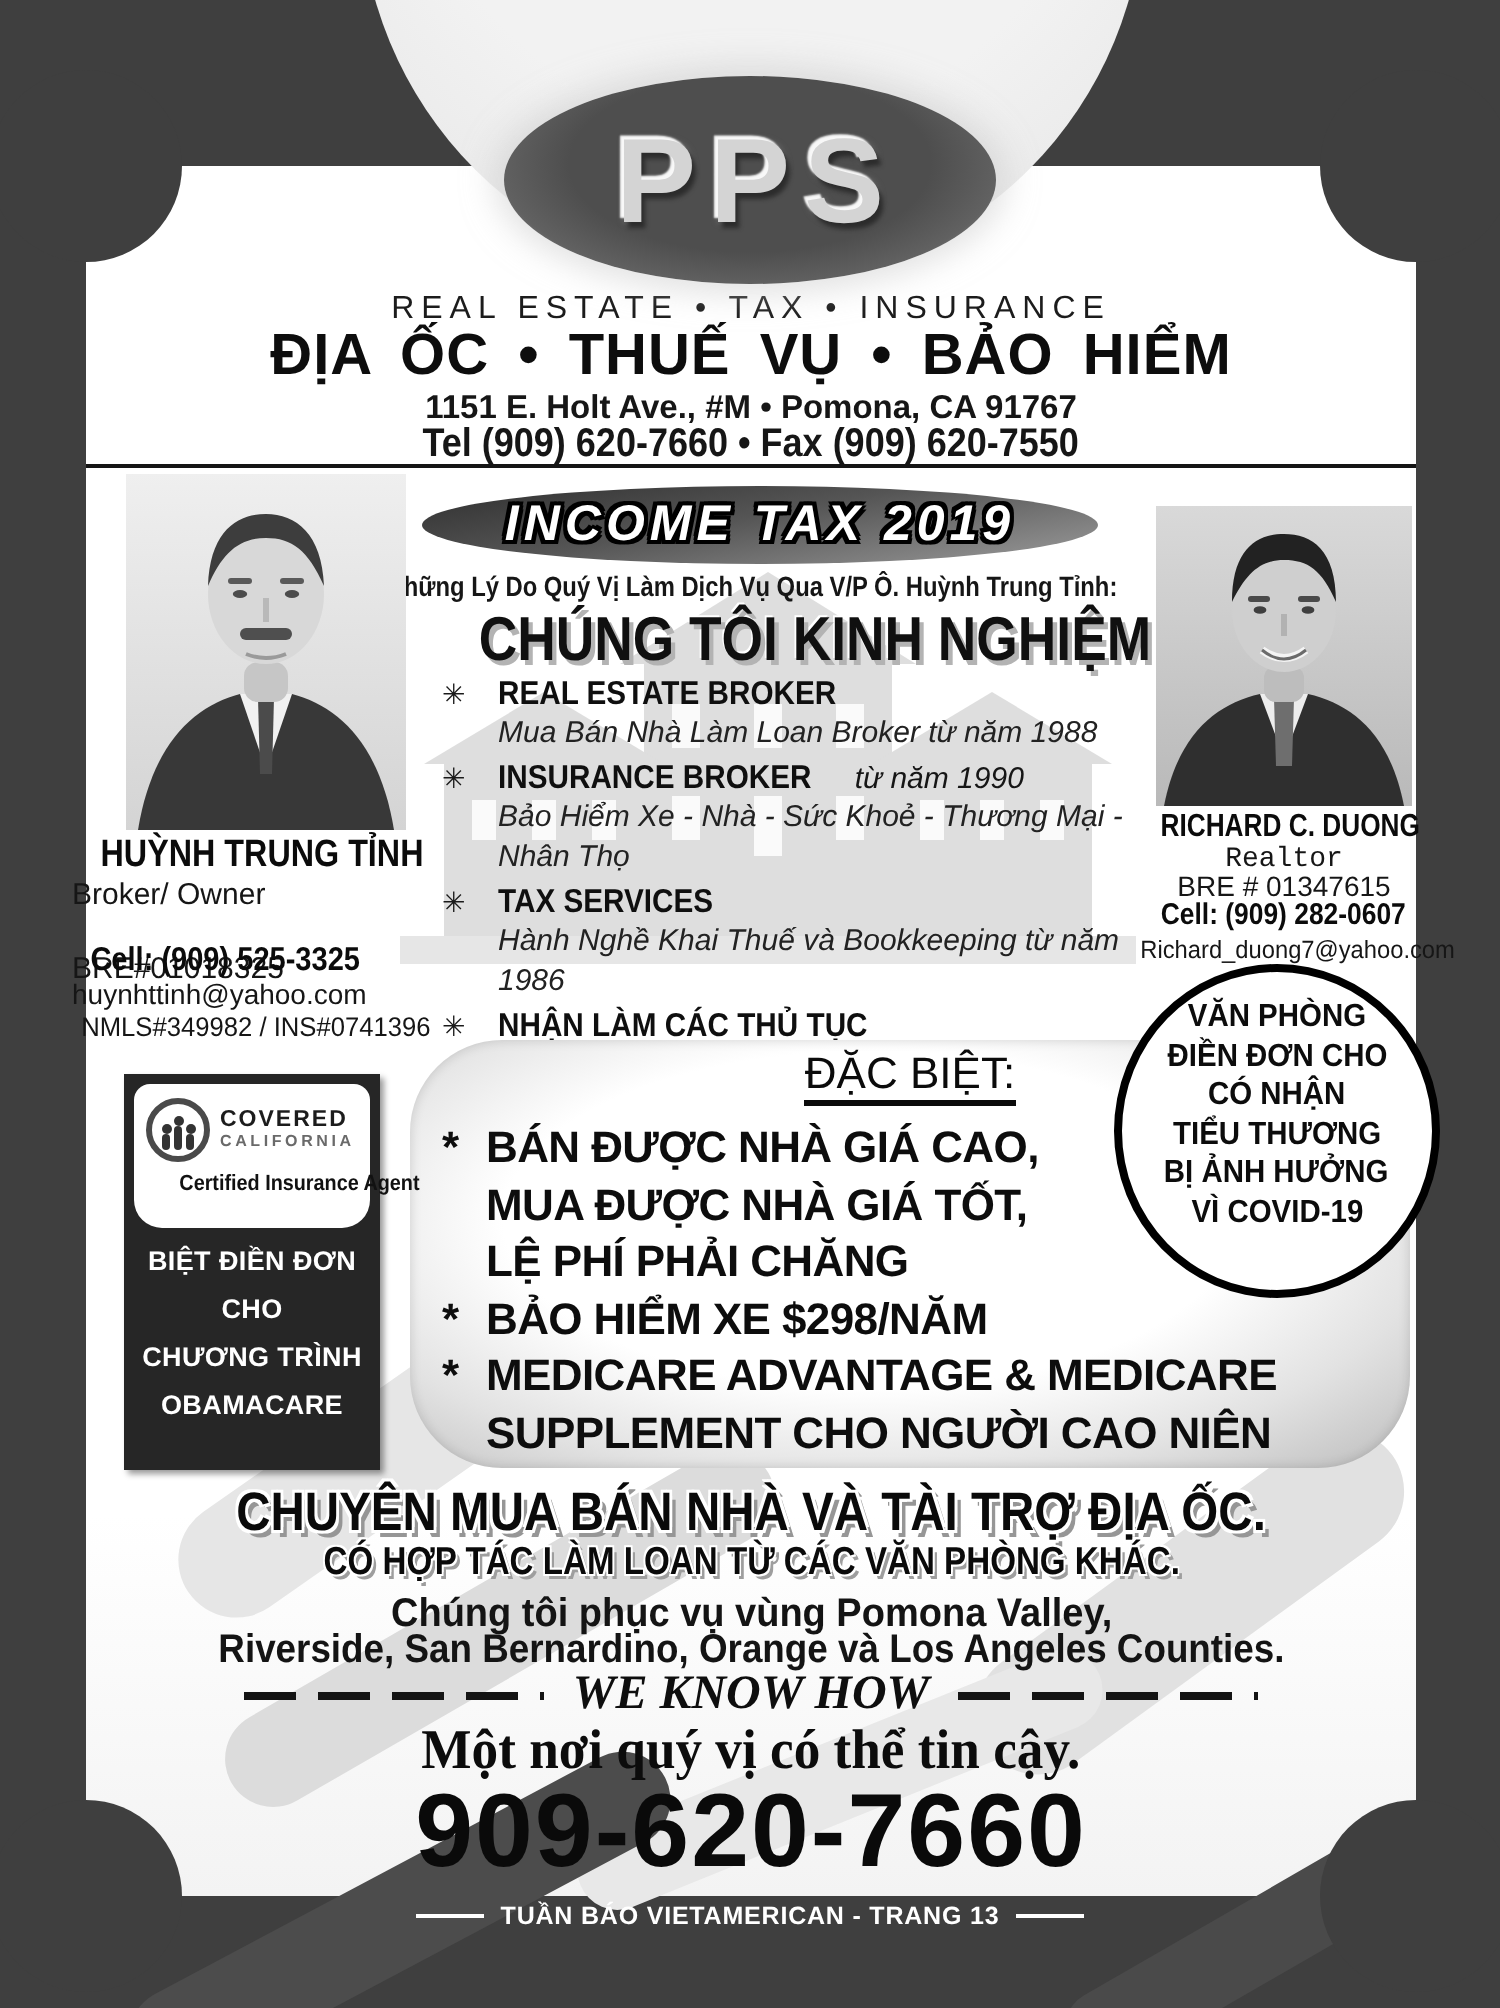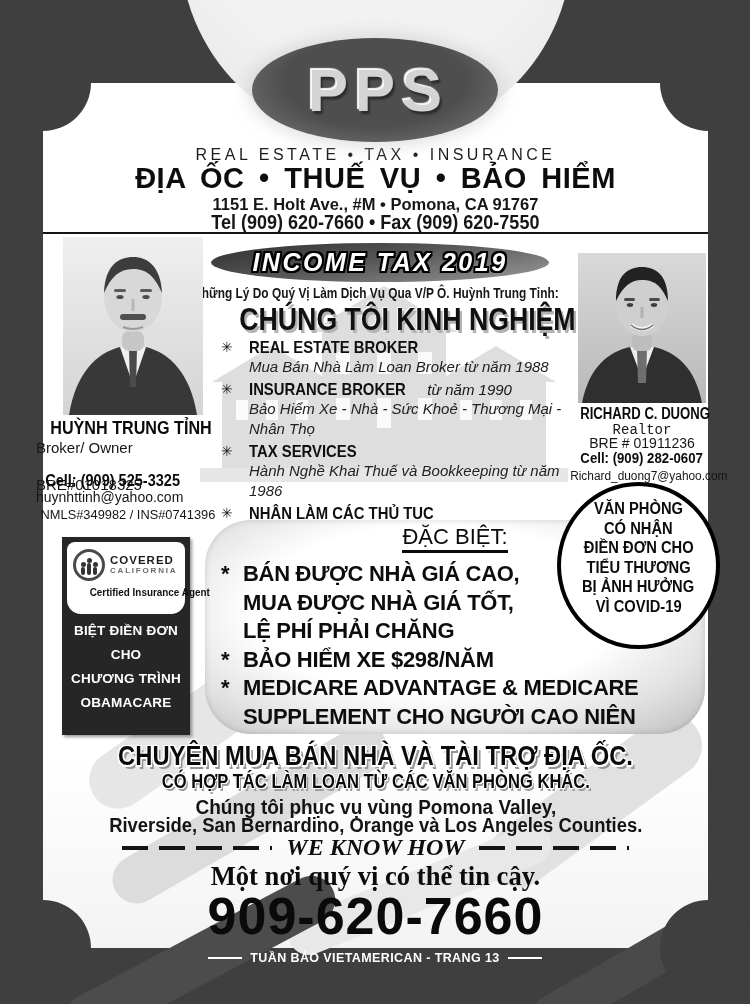--- a/index.html
+++ b/index.html
@@ -228,40 +228,40 @@
       <rect x="71" y="45" width="11" height="3" rx="1.5" fill="#4a4a4a"></rect>
       <ellipse cx="52" cy="52" rx="3.2" ry="1.9" fill="#3f3f3f"></ellipse>
       <ellipse cx="76" cy="52" rx="3.2" ry="1.9" fill="#3f3f3f"></ellipse>
       <path d="M64,54 L64,65" stroke="#b2b2b2" stroke-width="3" fill="none"></path>
       <path d="M53,72 Q64,80 75,72" stroke="#f4f4f4" stroke-width="4" fill="none"></path>
       <path d="M53,72 Q64,81 75,72" stroke="#6b6b6b" stroke-width="1.5" fill="none"></path>
     </svg>
   </div>
   <div class="abs agent-right-text" style="top:405px;"><span class="a-name cond" style="font-size:16px;transform:scaleX(.82);">RICHARD C. DUONG</span></div>
   <div class="abs agent-right-text" style="top:422px;font-size:14px;font-family:Liberation Mono, monospace;">Realtor</div>
-  <div class="abs agent-right-text" style="top:435px;font-size:14px;">BRE # 01911236</div>
+  <div class="abs agent-right-text" style="top:435px;font-size:14px;">BRE # 01347615</div>
   <div class="abs agent-right-text" style="top:449px;"><span class="a-name cond" style="font-size:15px;transform:scaleX(.88);">Cell: (909) 282-0607</span></div>
   <div class="abs agent-right-text" style="top:466px;"><span class="cond" style="font-size:12.5px;transform:scaleX(.95);">Richard_duong7@yahoo.com</span></div>
 
   <div class="abs db-box">
     <div class="db-heading"><span>ĐẶC BIỆT:</span></div>
     <div class="db-lines">
       <div class="db-line"><span class="db-star">*</span><span>BÁN ĐƯỢC NHÀ GIÁ CAO,</span></div>
       <div class="db-line db-indent">MUA ĐƯỢC NHÀ GIÁ TỐT,</div>
       <div class="db-line db-indent">LỆ PHÍ PHẢI CHĂNG</div>
       <div class="db-line"><span class="db-star">*</span><span>BẢO HIỂM XE $298/NĂM</span></div>
       <div class="db-line"><span class="db-star">*</span><span>MEDICARE ADVANTAGE &amp; MEDICARE</span></div>
       <div class="db-line db-indent">SUPPLEMENT CHO NGƯỜI CAO NIÊN</div>
     </div>
   </div>
 
   <div class="abs covid-oval">
     <div class="covid-line"><span class="cond">VĂN PHÒNG</span></div>
+    <div class="covid-line"><span class="cond">ĐIỀN ĐƠN CHO</span></div>
     <div class="covid-line"><span class="cond">CÓ NHẬN</span></div>
-    <div class="covid-line"><span class="cond">ĐIỀN ĐƠN CHO</span></div>
     <div class="covid-line"><span class="cond">TIỂU THƯƠNG</span></div>
     <div class="covid-line"><span class="cond">BỊ ẢNH HƯỞNG</span></div>
     <div class="covid-line"><span class="cond">VÌ COVID-19</span></div>
   </div>
 
   <div class="abs cc-box">
     <div class="cc-card">
       <div class="cc-row">
         <div class="cc-ring">
           <div class="cc-p" style="height:8px;"></div>

